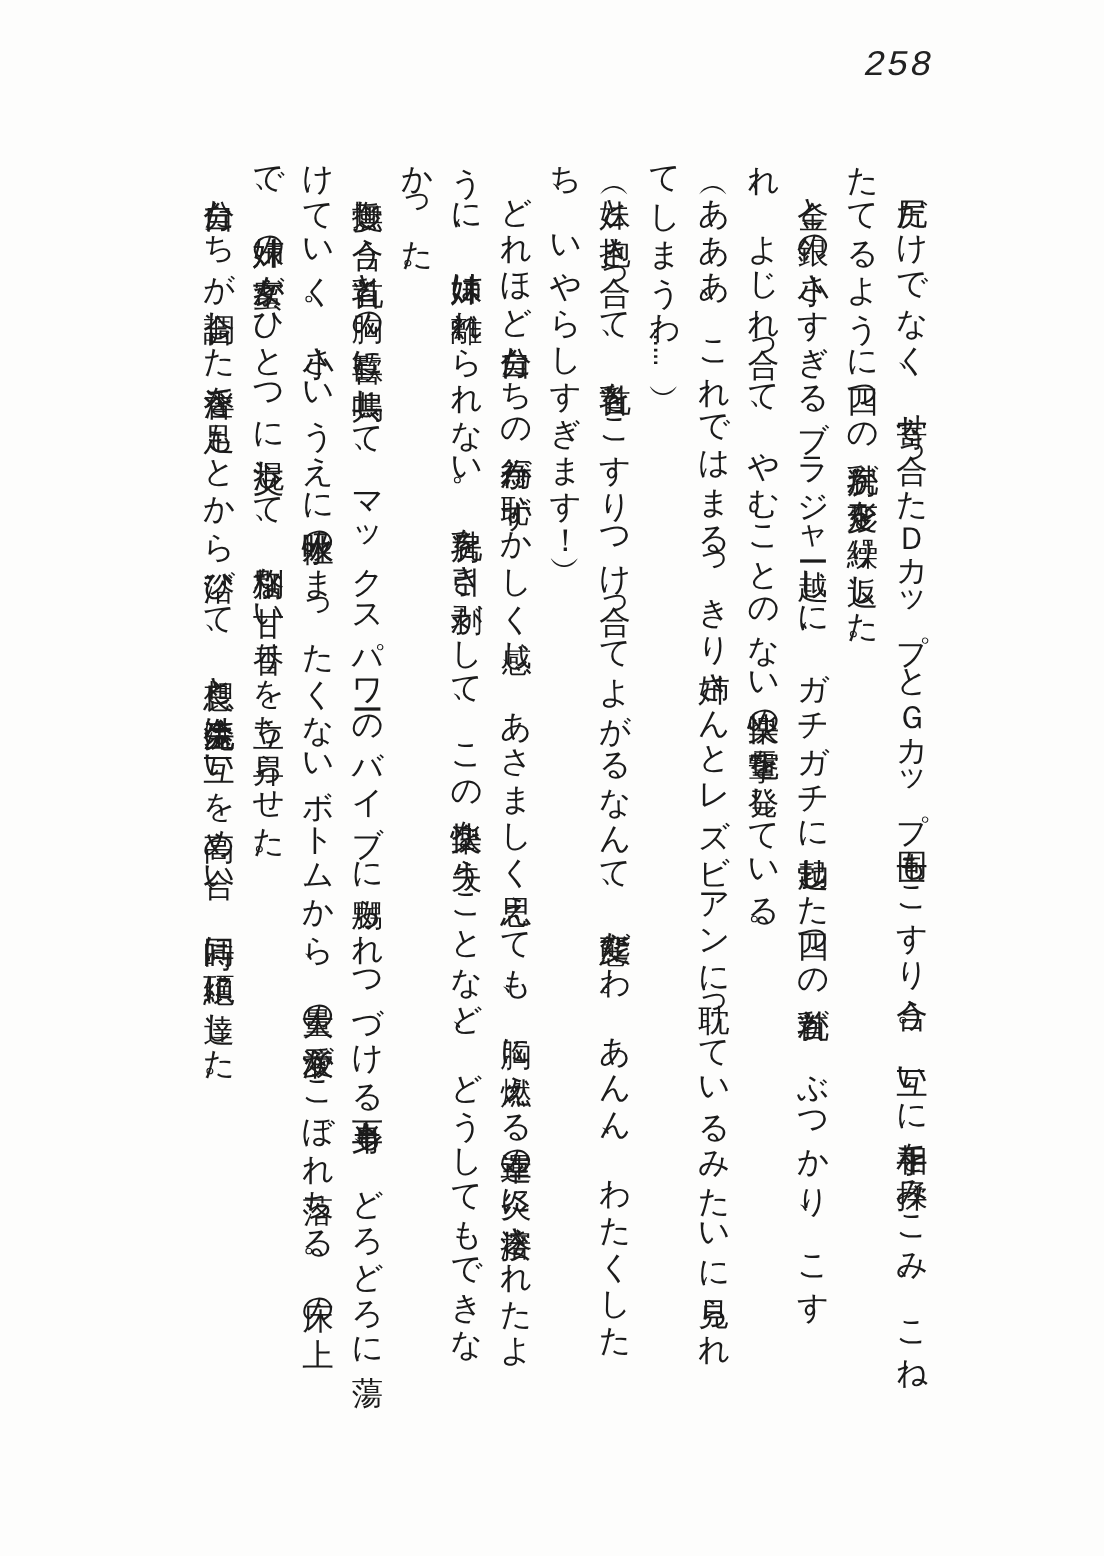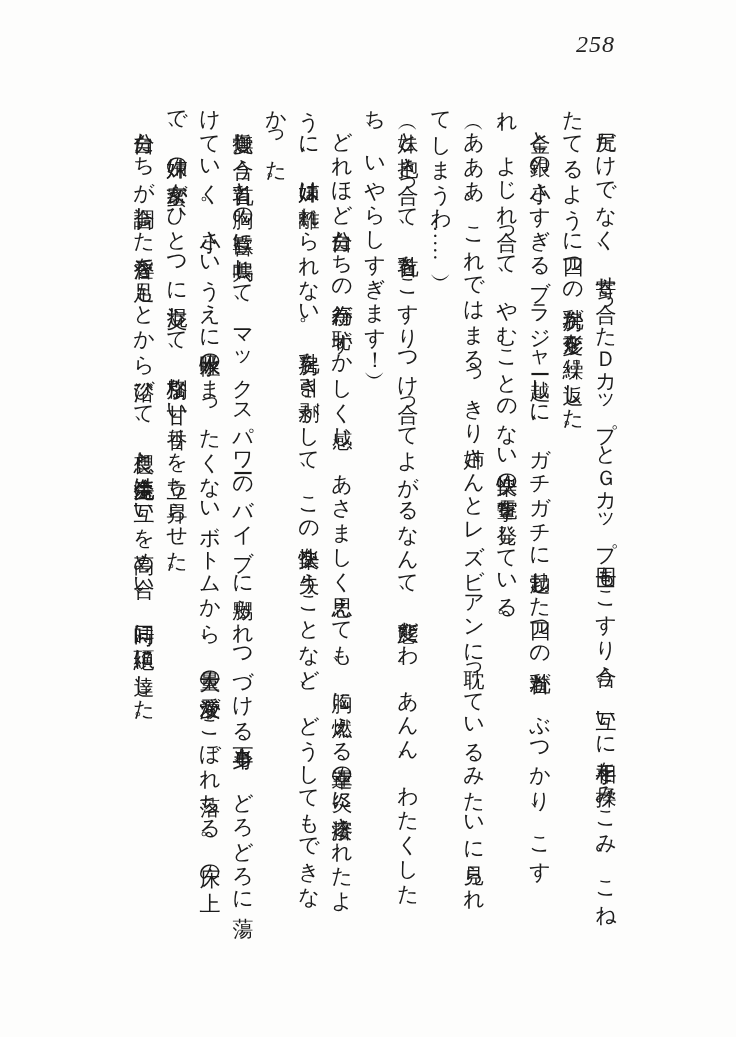--- a/index.html
+++ b/index.html
@@ -8,21 +8,21 @@
     width: 736px;
     height: 1037px;
     background: #fdfdfc;
     overflow: hidden;
   }
   .book-page {
     position: relative;
     width: 736px;
     height: 1037px;
     background: #fdfdfc;
-    font-family: Liberation Serif, serif;
+    font-family: Liberation Mono, monospace;
     color: #1b1b1b;
   }
   .page-number {
     position: absolute;
     top: 31px;
     left: 576px;
     font-size: 24px;
     font-style: italic;
     letter-spacing: 1px;
     color: #222;

